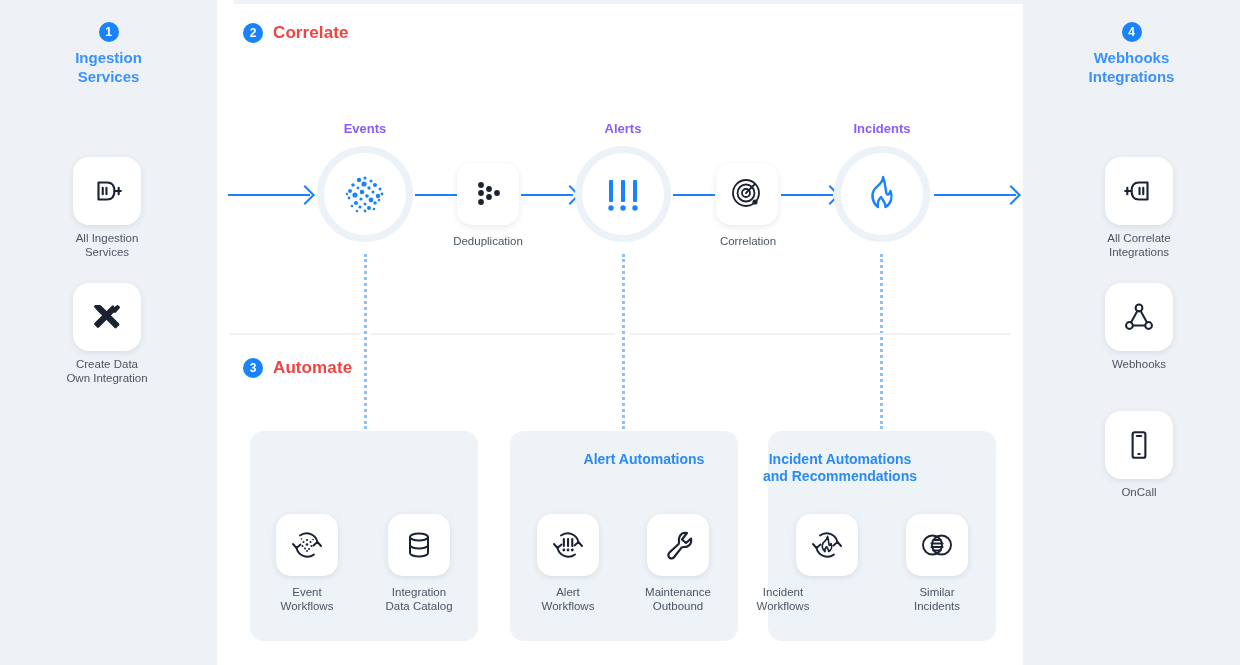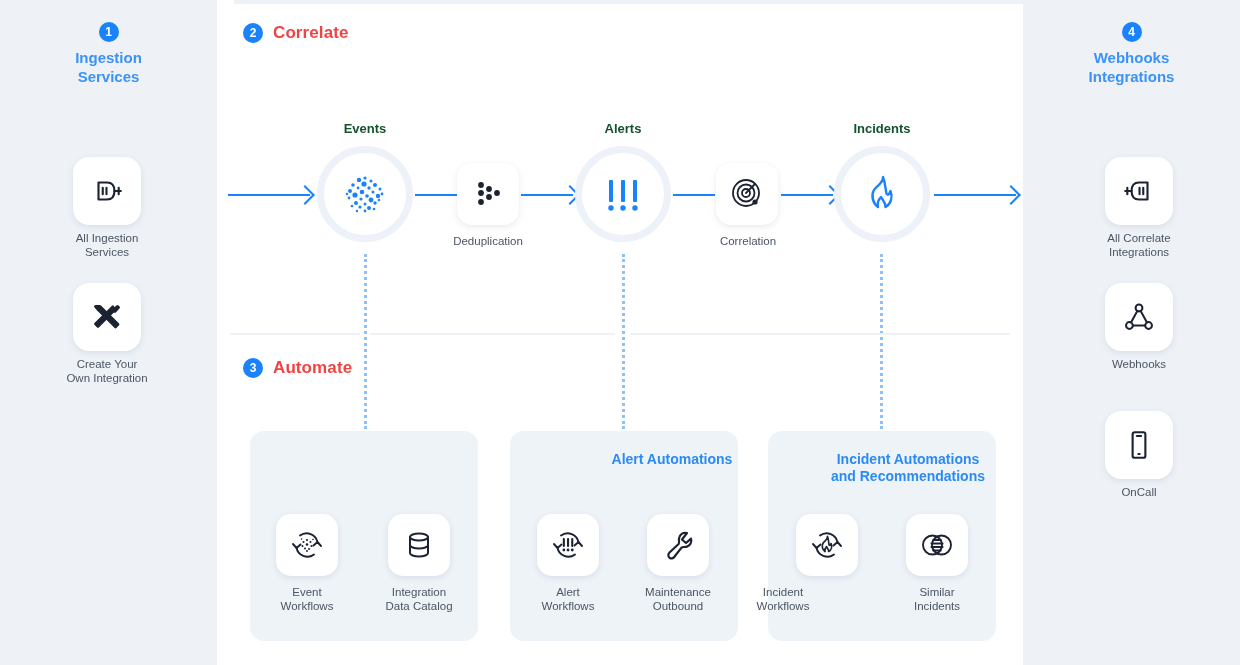--- a/index.html
+++ b/index.html
@@ -49,21 +49,21 @@
   .tile-label{
     position:absolute;text-align:center;color:#4b5563;font-size:11.5px;line-height:14px;
   }
 
   
   .circ{
     position:absolute;width:96px;height:96px;border-radius:50%;
     background:#ffffff;border:7px solid #edf2f8;
     display:flex;align-items:center;justify-content:center;box-sizing:border-box;
   }
-  .circ-label{position:absolute;text-align:center;color:#14532d;font-size:13px;font-weight:bold;}
+  .circ-label{position:absolute;text-align:center;color:#8b5cf6;font-size:13px;font-weight:bold;}
 
   
   .hline{position:absolute;height:2px;background:#1a82fb;}
   .arrowhead{position:absolute;width:12px;height:12px;border-top:2px solid #1a82fb;border-right:2px solid #1a82fb;transform:rotate(45deg);}
   .vdot{position:absolute;width:3px;border-left:3px dotted #8fc1f2;}
   .divider{position:absolute;height:2px;background:#eef2f7;}
 
   
   .grp{
     position:absolute;border-radius:14px;background:#eef3f8;
@@ -112,21 +112,21 @@
   <div class="tile" style="left:73px;top:283px;">
     <span>
       <svg width="34" height="34" viewBox="0 0 32 32" fill="none" stroke="#1b2333" stroke-width="2.4" stroke-linecap="round" stroke-linejoin="round">
         <path d="M5 6 L9.5 6 L23 19.5 L26.5 23 L24 25.5 L20.5 22 L7 8.5 Z" fill="#1b2333"></path>
         <path d="M26 6 L21.5 9 L23.5 11 L27 7 Z" fill="#1b2333"></path>
         <path d="M24 8.6 L7.5 25 L5 22.5 L21.5 6.2" fill="#1b2333"></path>
       </svg>
     </span>
   </div>
   <div class="tile-label" style="left:17px;top:357px;width:180px;">
-    <span>Create Your</span><br>
+    <span>Create Data</span><br>
     <span>Own Integration</span>
   </div>
 
   <div class="rail-head" style="left:1023px;top:22px;">
     <div class="badge">4</div>
     <div class="rail-title">
       <span>Webhooks</span><br>
       <span>Integrations</span>
     </div>
   </div>
@@ -339,21 +339,21 @@
         <path d="M8 17 C8 19 12 20.6 17 20.6 C22 20.6 26 19 26 17"></path>
       </svg>
     </span>
   </div>
   <div class="tile-label" style="left:366px;top:585px;width:106px;">
     <span>Integration</span><br>
     <span>Data Catalog</span>
   </div>
 
   <div class="grp" style="left:510px;top:431px;width:228px;height:210px;"></div>
-  <div class="grp-title" style="left:510px;top:451px;width:268px;padding-left:28px;">
+  <div class="grp-title" style="left:510px;top:451px;width:268px;">
     <span>Alert Automations</span>
   </div>
   <div class="tile sm" style="left:537px;top:514px;">
     <span>
       <svg width="36" height="36" viewBox="0 0 36 36" fill="none" stroke="#1b2333" stroke-width="1.9" stroke-linecap="round" stroke-linejoin="round">
         <path d="M7.5 20.5 A11 11 0 0 0 25 27.5"></path>
         <path d="M28.5 15.5 A11 11 0 0 0 11 8.5"></path>
         <path d="M4 17 L7.5 21 L11.5 17.5"></path>
         <path d="M32 19 L28.5 15 L24.5 18.5"></path>
         <g fill="#1b2333" stroke="none">
@@ -377,21 +377,21 @@
         <path d="M27 6 C23 5 19.5 7.5 19 11.5 C18.7 14 19.6 15.6 18.6 17 L9.5 25.5 C7.8 27.2 8 29.5 9.6 30.8 C11 31.9 13 31.6 14.2 30 L21.5 20.6 C22.8 19.6 24.6 20.4 27 19.6 C30.3 18.6 32 15 31 11.6 L26 16 L22 12.5 Z"></path>
       </svg>
     </span>
   </div>
   <div class="tile-label" style="left:622px;top:585px;width:112px;">
     <span>Maintenance</span><br>
     <span>Outbound</span>
   </div>
 
   <div class="grp" style="left:768px;top:431px;width:228px;height:210px;"></div>
-  <div class="grp-title" style="left:798px;top:451px;width:220px;">
+  <div class="grp-title" style="left:730px;top:451px;width:220px;">
     <span>Incident Automations</span><br>
     <span>and Recommendations</span>
   </div>
   <div class="tile sm" style="left:796px;top:514px;">
     <span>
       <svg width="36" height="36" viewBox="0 0 36 36" fill="none" stroke="#1b2333" stroke-width="1.9" stroke-linecap="round" stroke-linejoin="round">
         <path d="M7.5 20.5 A11 11 0 0 0 25 27.5"></path>
         <path d="M28.5 15.5 A11 11 0 0 0 11 8.5"></path>
         <path d="M4 17 L7.5 21 L11.5 17.5"></path>
         <path d="M32 19 L28.5 15 L24.5 18.5"></path>

